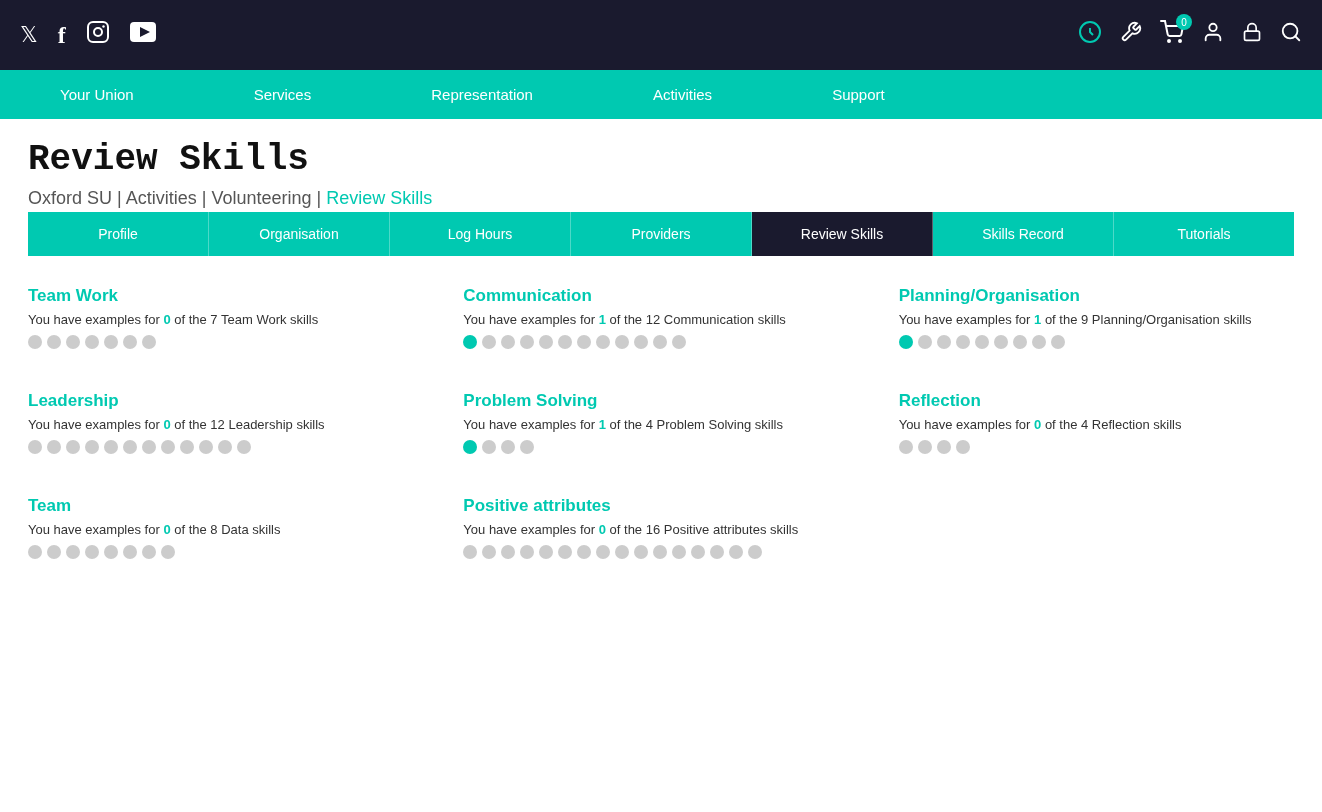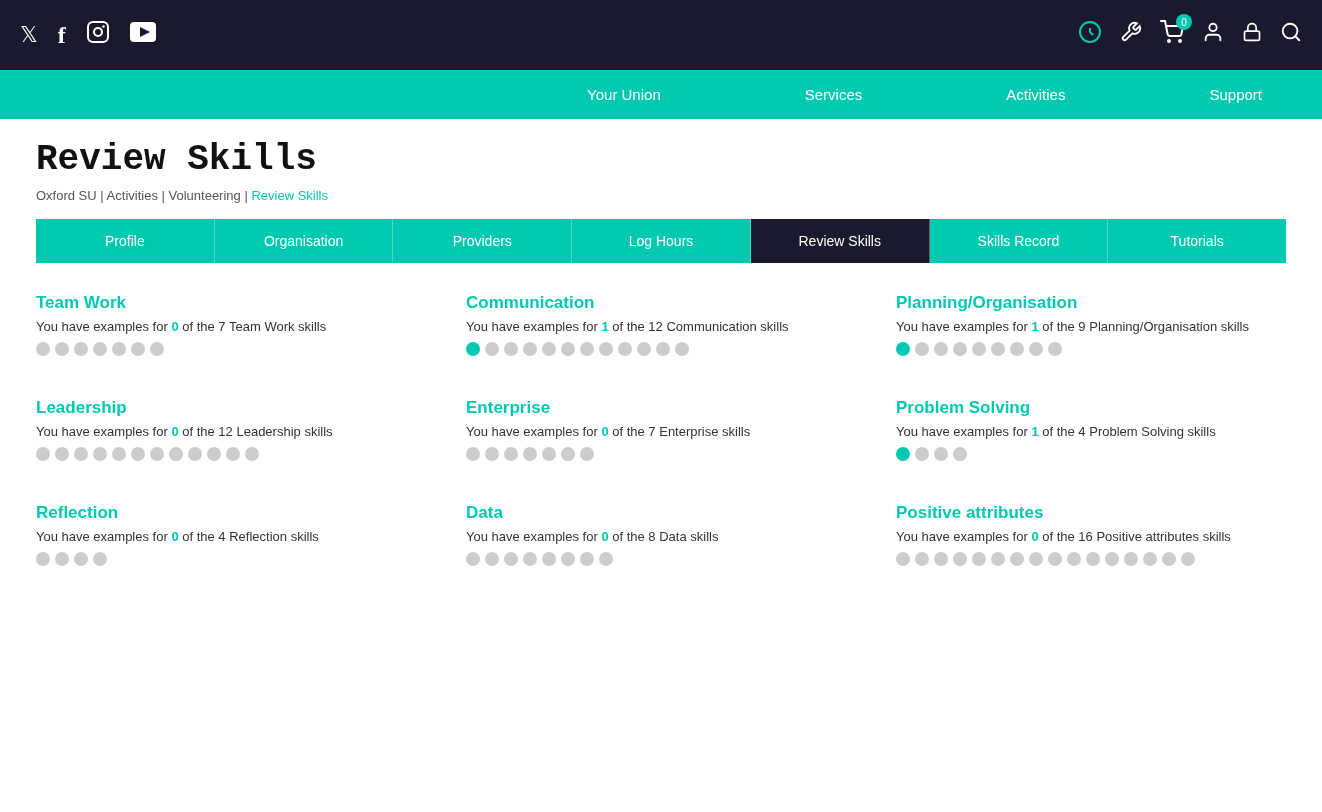--- a/index.html
+++ b/index.html
@@ -35,44 +35,43 @@
       height: 16px;
       display: flex;
       align-items: center;
       justify-content: center;
     }
 
     
     .nav-bar {
       background: #00c9b1;
       display: flex;
-      justify-content: flex-end;
-      gap: 24px;
+      justify-content: flex-start;
     }
     .nav-item {
       color: #fff;
       padding: 16px 60px;
       cursor: pointer;
       font-size: 15px;
       font-weight: 500;
       white-space: nowrap;
     }
 
     
-    .page-content { padding: 20px 36px; }
+    .page-content { padding: 20px 28px; }
 
     .page-title {
       font-size: 36px;
       font-weight: 900;
       color: #111;
       font-family: 'Courier New', Courier, monospace;
       margin-bottom: 8px;
     }
 
-    .breadcrumb { font-size: 13px; color: #555; margin-bottom: 16px; }
+    .breadcrumb { font-size: 18px; color: #555; margin-bottom: 3px; }
     .breadcrumb a { color: #00c9b1; text-decoration: none; }
     .breadcrumb span { color: #555; }
 
     
     .tabs { display: flex; margin-bottom: 30px; border-radius: 16px; }
     .tab {
       flex: 1;
       text-align: center;
       padding: 14px 5px;
       background: #00c9b1;
@@ -172,41 +171,42 @@
         <circle cx="11" cy="11" r="8"></circle>
         <line x1="21" y1="21" x2="16.65" y2="16.65"></line>
       </svg>
     </span>
   </div>
 </div>
 
 <nav class="nav-bar">
   <span class="nav-item">Your Union</span>
   <span class="nav-item">Services</span>
+  <span class="nav-item">Representation</span>
   <span class="nav-item">Activities</span>
   <span class="nav-item">Support</span>
 </nav>
 
 <div class="page-content">
   <h1 class="page-title">Review Skills</h1>
   <div class="breadcrumb">
     <span>Oxford SU</span>
     <span> | </span>
     <span>Activities</span>
     <span> | </span>
     <span>Volunteering</span>
     <span> | </span>
     <a style="color:#00c9b1;text-decoration:none;">Review Skills</a>
   </div>
 
   <div class="tabs">
     <div class="tab">Profile</div>
     <div class="tab">Organisation</div>
+    <div class="tab">Log Hours</div>
     <div class="tab">Providers</div>
-    <div class="tab">Log Hours</div>
     <div class="tab active">Review Skills</div>
     <div class="tab">Skills Record</div>
     <div class="tab">Tutorials</div>
   </div>
 
   <div class="skills-grid" id="skills-grid">
   <div class="skill-section">
         <div class="skill-title">Team Work</div>
         <div class="skill-desc">You have examples for <span class="highlight">0</span> of the 7 Team Work skills</div>
         <div class="dots">
@@ -264,54 +264,41 @@
           <div class="dot"></div>
           <div class="dot"></div>
           <div class="dot"></div>
           <div class="dot"></div>
           <div class="dot"></div>
           <div class="dot"></div>
           <div class="dot"></div>
         </div>
       </div>
       <div class="skill-section">
-        <div class="skill-title">Enterprise</div>
-        <div class="skill-desc">You have examples for <span class="highlight">0</span> of the 7 Enterprise skills</div>
-        <div class="dots">
-          <div class="dot"></div>
-          <div class="dot"></div>
-          <div class="dot"></div>
-          <div class="dot"></div>
-          <div class="dot"></div>
-          <div class="dot"></div>
-          <div class="dot"></div>
-        </div>
-      </div>
-      <div class="skill-section">
         <div class="skill-title">Problem Solving</div>
         <div class="skill-desc">You have examples for <span class="highlight">1</span> of the 4 Problem Solving skills</div>
         <div class="dots">
           <div class="dot filled"></div>
           <div class="dot"></div>
           <div class="dot"></div>
           <div class="dot"></div>
         </div>
       </div>
       <div class="skill-section">
         <div class="skill-title">Reflection</div>
         <div class="skill-desc">You have examples for <span class="highlight">0</span> of the 4 Reflection skills</div>
         <div class="dots">
           <div class="dot"></div>
           <div class="dot"></div>
           <div class="dot"></div>
           <div class="dot"></div>
         </div>
       </div>
       <div class="skill-section">
-        <div class="skill-title">Data</div>
+        <div class="skill-title">Team</div>
         <div class="skill-desc">You have examples for <span class="highlight">0</span> of the 8 Data skills</div>
         <div class="dots">
           <div class="dot"></div>
           <div class="dot"></div>
           <div class="dot"></div>
           <div class="dot"></div>
           <div class="dot"></div>
           <div class="dot"></div>
           <div class="dot"></div>
           <div class="dot"></div>

